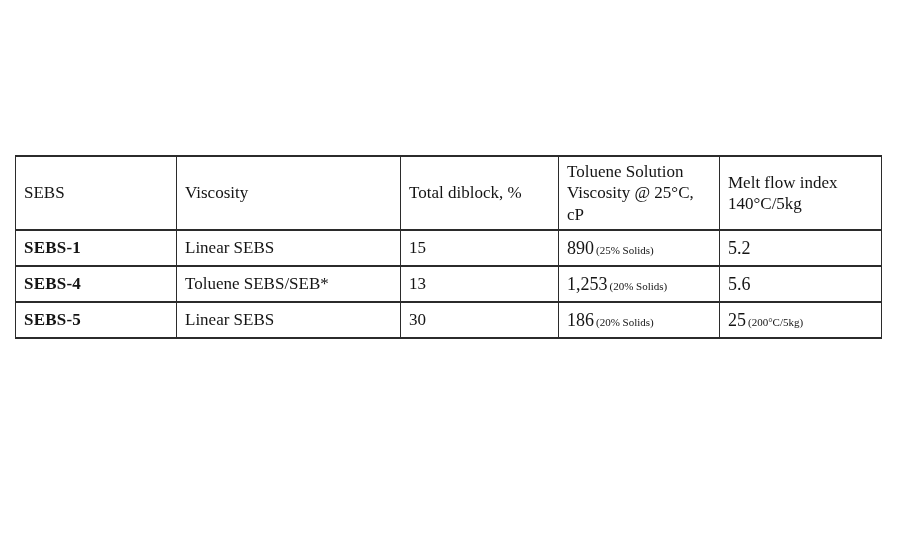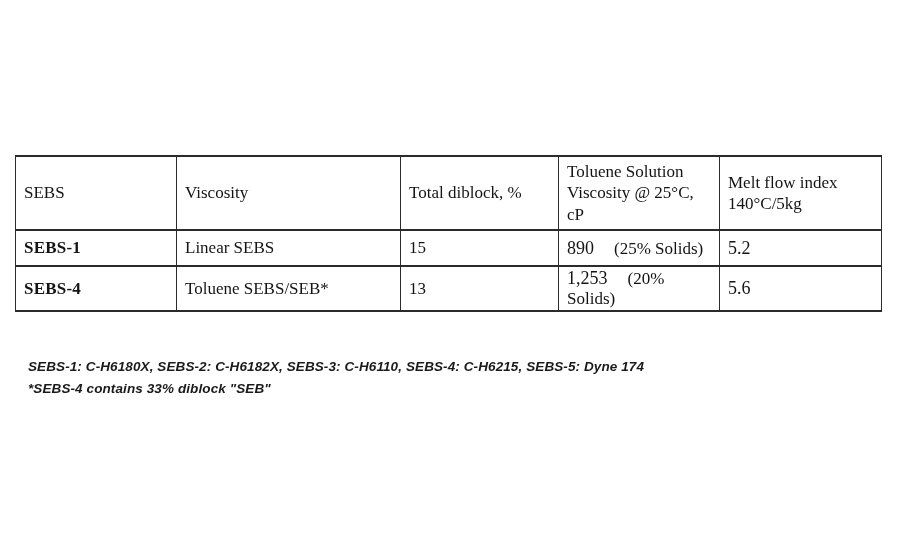--- a/index.html
+++ b/index.html
@@ -46,22 +46,22 @@
     line-height: 1.25;
   }
 
   .sebs-table td.rowhead {
     font-weight: bold;
     letter-spacing: 0.2px;
   }
 
   .sebs-table .val { font-size: 18px; }
   .sebs-table .note {
-    font-size: 17px;
-    margin-left: 20px;
+    font-size: 11px;
+    margin-left: 2px;
   }
 
   .footnotes {
     position: absolute;
     left: 28px;
     top: 356px;
     font-family: "Liberation Sans", sans-serif;
     font-style: italic;
     font-weight: bold;
     font-size: 13.5px;
@@ -100,21 +100,24 @@
         <td><span class="val">890</span><span class="note">(25% Solids)</span></td>
         <td><span class="val">5.2</span><span class="note"></span></td>
       </tr>
       <tr>
         <td class="rowhead">SEBS-4</td>
         <td>Toluene SEBS/SEB*</td>
         <td>13</td>
         <td><span class="val">1,253</span><span class="note">(20% Solids)</span></td>
         <td><span class="val">5.6</span><span class="note"></span></td>
       </tr>
+      <tr>
+        <td class="rowhead">SEBS-5</td>
+        <td>Linear SEBS</td>
+        <td>30</td>
+        <td><span class="val">186</span><span class="note">(20% Solids)</span></td>
+        <td><span class="val">25</span><span class="note">(200°C/5kg)</span></td>
+      </tr>
     </tbody>
   </table>
 
-  <div class="footnotes">
-    <div>SEBS-1: C-H6180X, SEBS-2: C-H6182X, SEBS-3: C-H6110, SEBS-4: C-H6215, SEBS-5: Dyne 174</div>
-    <div>*SEBS-4 contains 33% diblock "SEB"</div>
-  </div>
 
 </div>
 
 </body></html>

